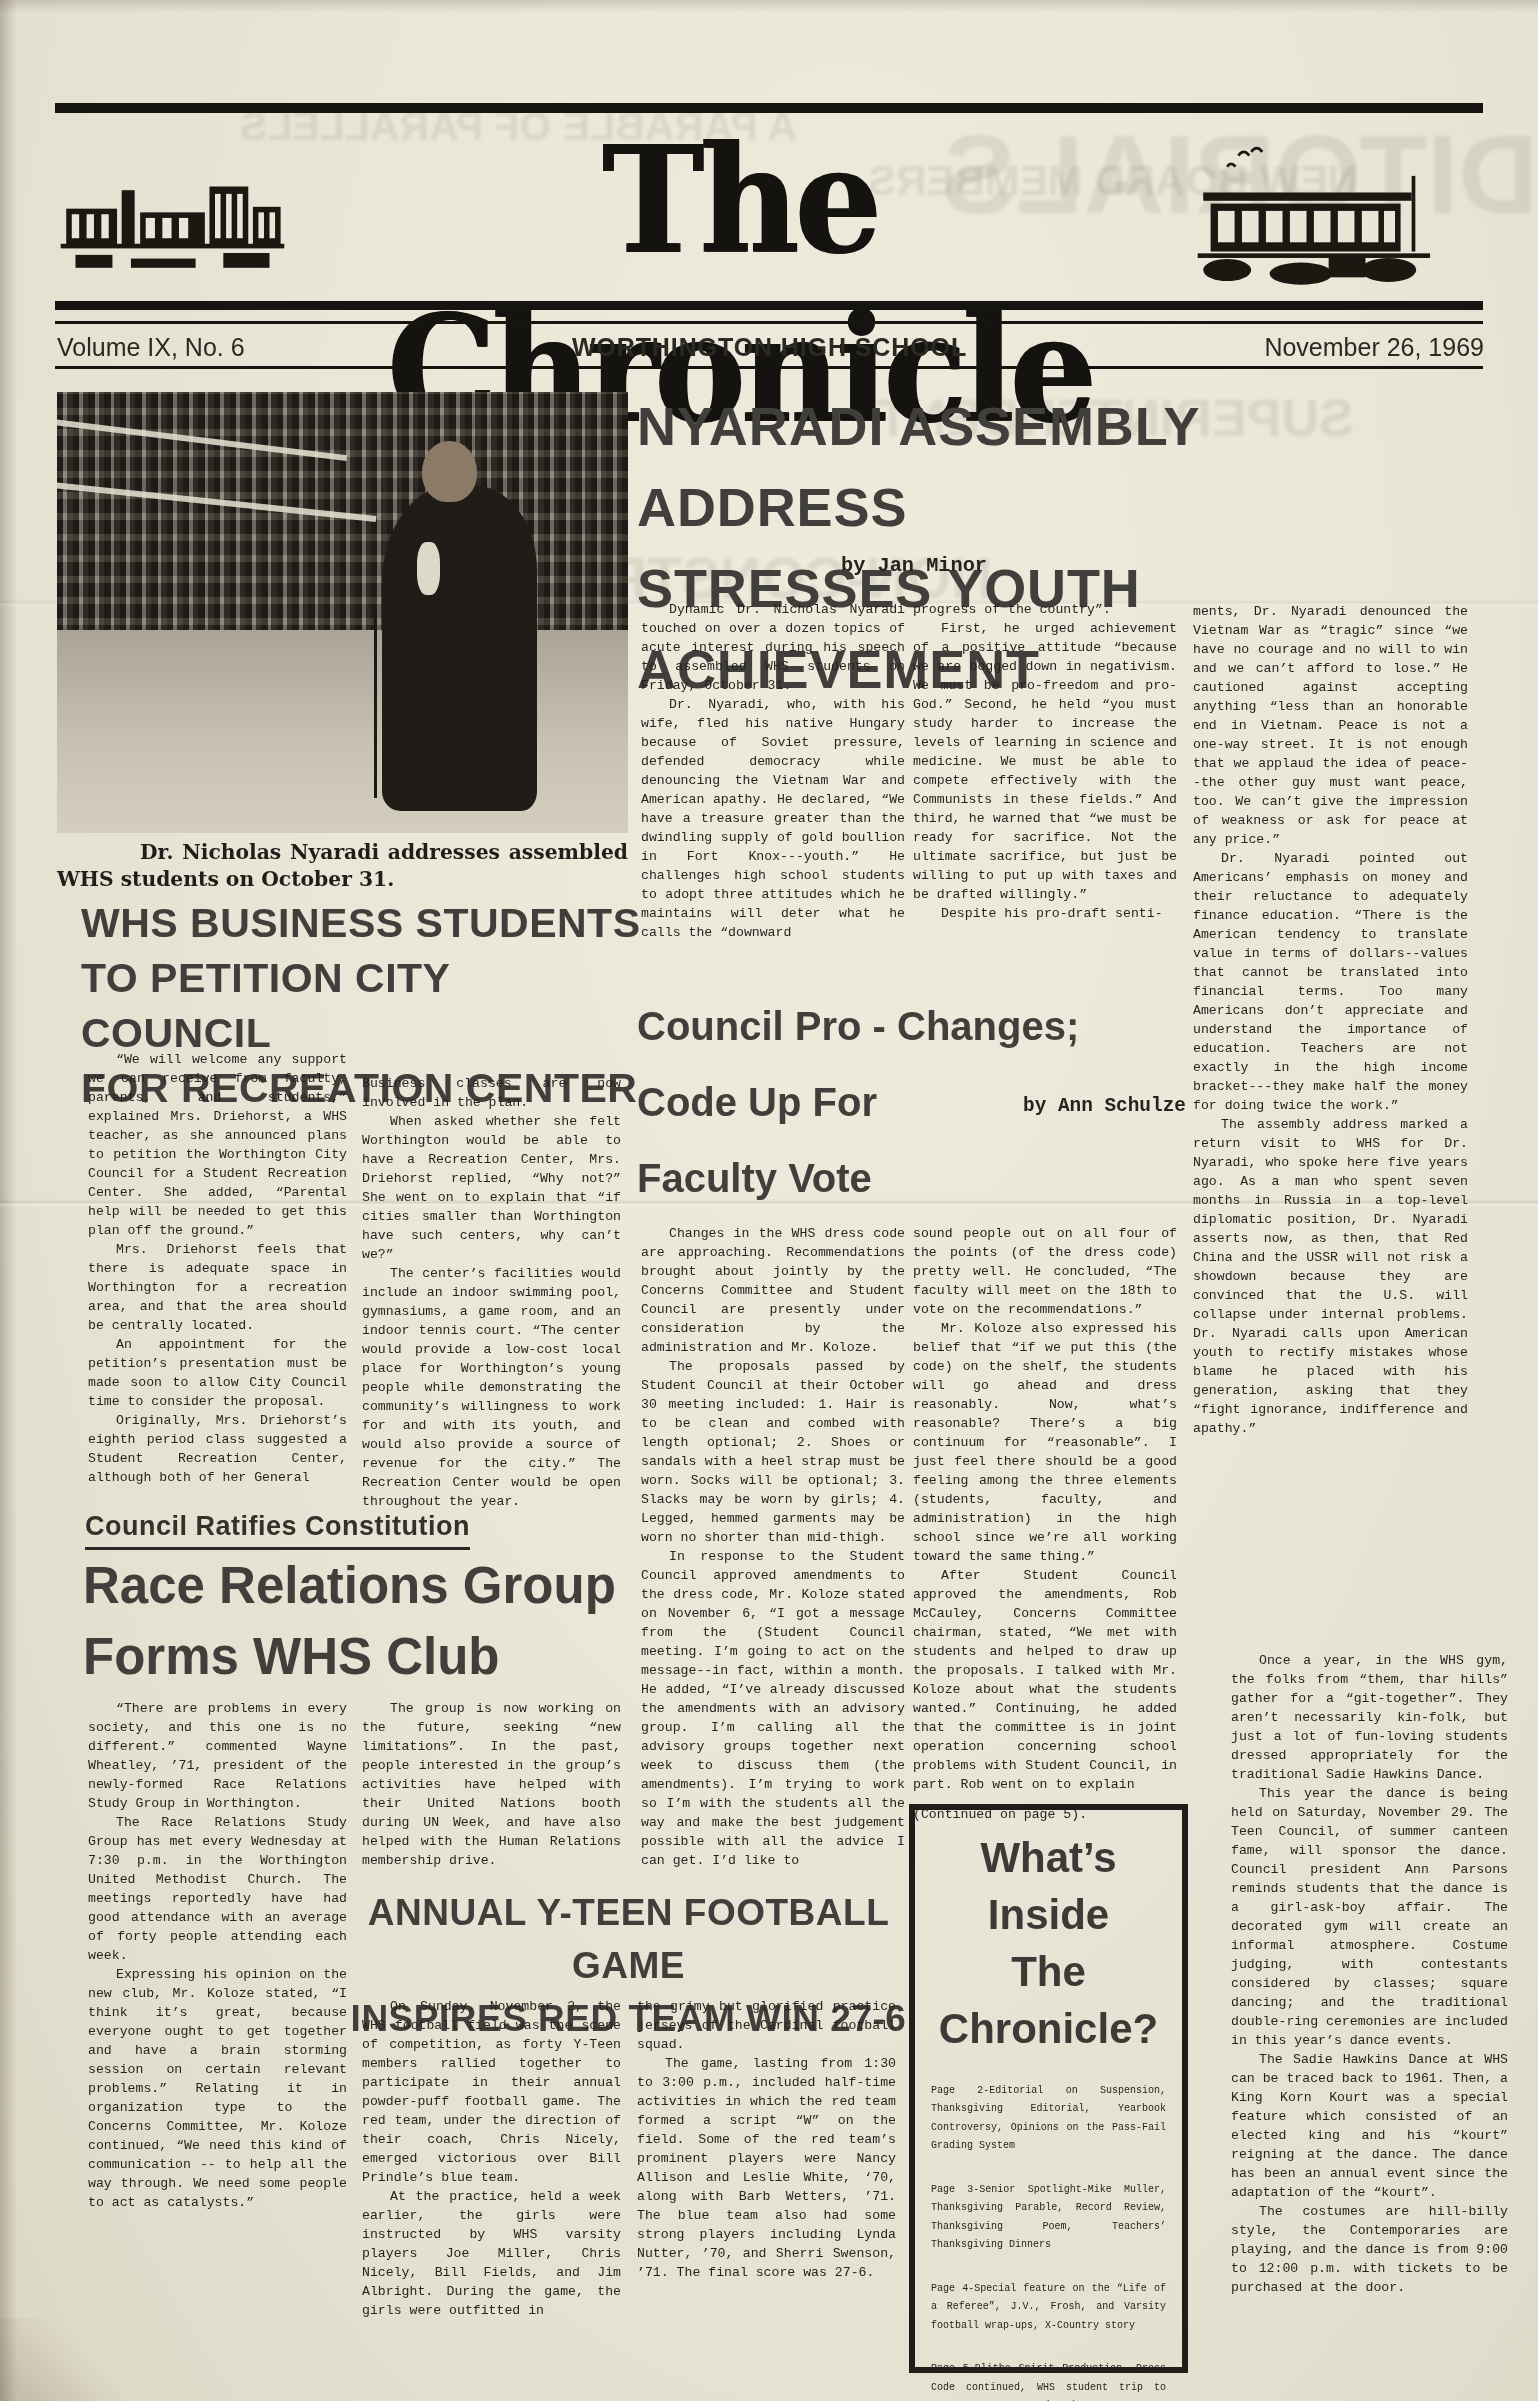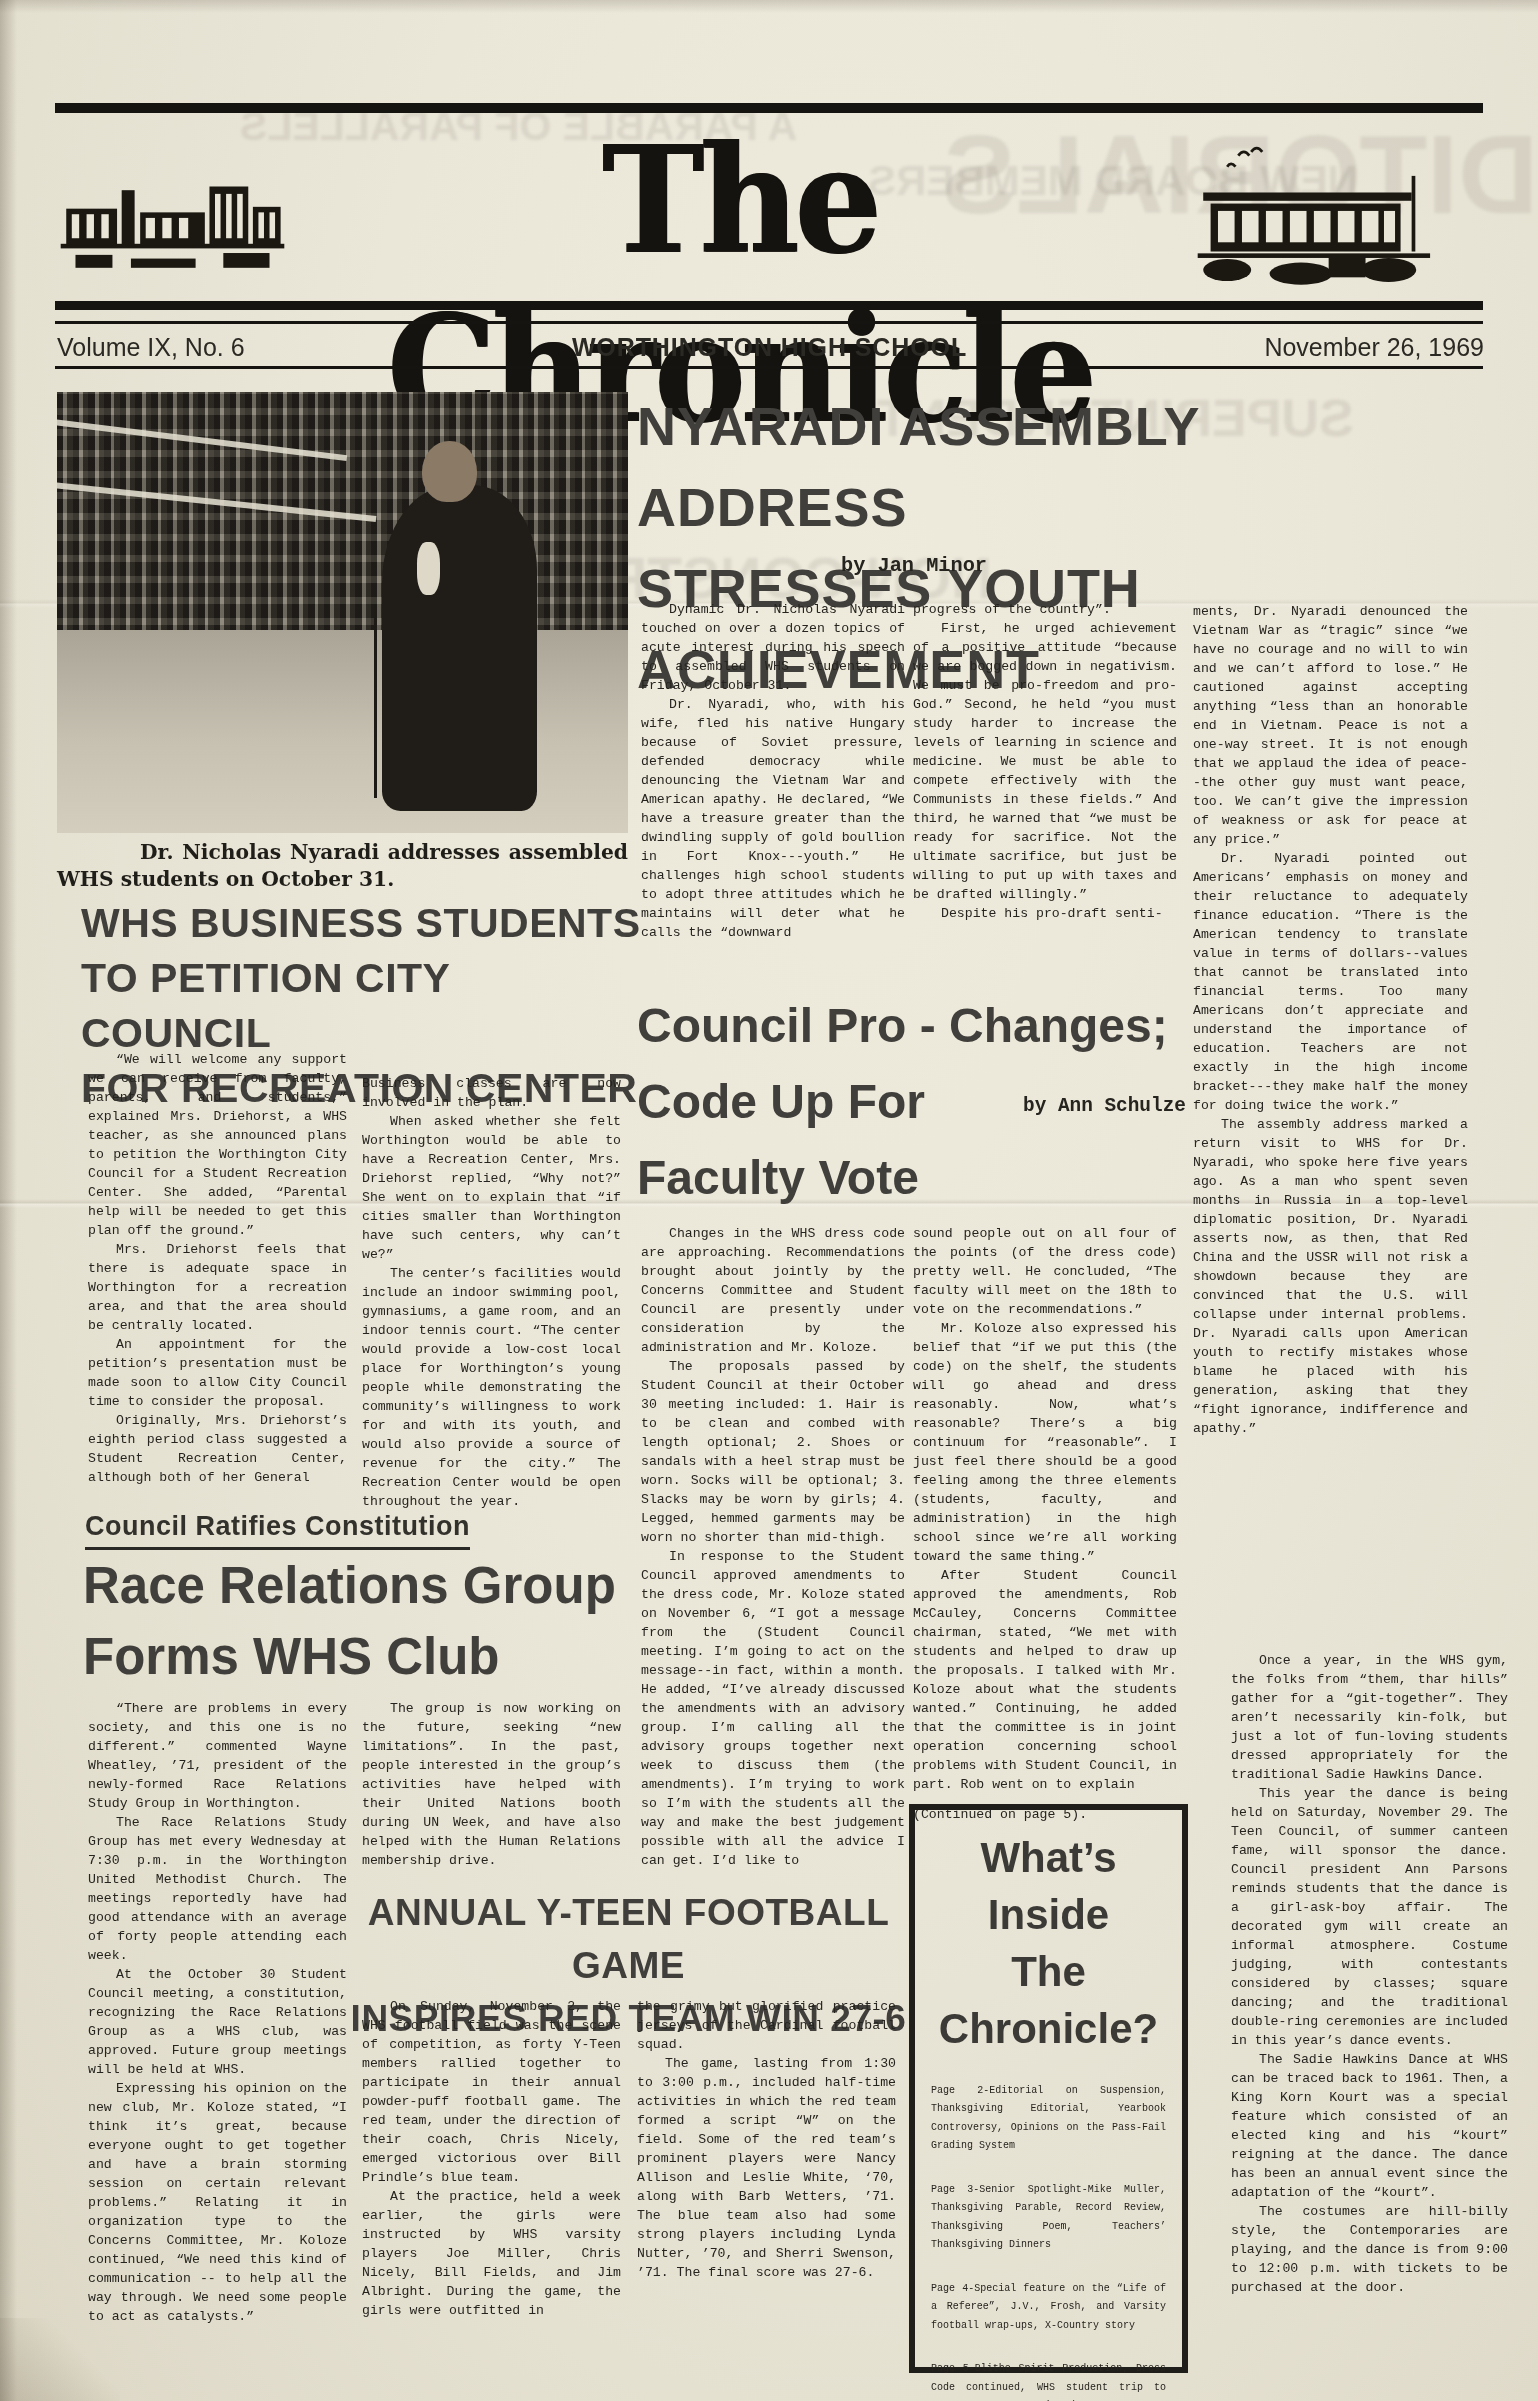--- a/index.html
+++ b/index.html
@@ -43,21 +43,21 @@
   .ph-shirt{position:absolute;left:63%;top:34%;width:4%;height:12%;background:#ddd8c8;border-radius:40%;}
   .ph-mic{position:absolute;left:55.5%;top:48%;width:2.8px;height:44%;background:#1d1a16;}
   .caption{position:absolute;left:57px;top:839px;width:571px;
     font-family:"DejaVu Serif", serif;font-weight:bold;font-size:20.3px;line-height:27px;
     text-indent:83px;text-align:justify;color:#201e19;}
   
   .hl{position:absolute;font-family:"Liberation Sans", sans-serif;font-weight:bold;color:#413f3b;}
   .hl-main{left:637px;top:386px;width:840px;font-size:54px;line-height:81px;letter-spacing:0.9px;}
   .hl-business{left:81px;top:896px;width:565px;font-size:41px;line-height:55px;letter-spacing:0.5px;}
   .hl-race{left:83px;top:1550px;width:554px;font-size:51px;line-height:71px;}
-  .hl-dress{left:637px;top:988px;width:573px;font-size:48px;line-height:76px;}
+  .hl-dress{left:637px;top:988px;width:573px;font-size:40px;line-height:76px;}
   .hl-yteen{left:333px;top:1886px;width:591px;font-size:37px;line-height:53px;text-align:center;letter-spacing:0.5px;}
   .hl-sadie{left:1193px;top:1483px;width:286px;font-size:39px;line-height:51px;letter-spacing:0.5px;}
   .kicker{position:absolute;left:85px;top:1511px;font-size:27px;font-weight:bold;color:#33312c;
     border-bottom:3.7px solid #2b2925;padding-bottom:4.6px;letter-spacing:0.5px;}
   .byline{position:absolute;font-family:Liberation Mono, monospace;font-weight:bold;font-size:20.3px;color:#26241f;}
   
   .body-col{position:absolute;text-align:justify;
     font-family:"Liberation Mono","DejaVu Sans Mono",monospace;
     font-size:13.2px;line-height:19px;color:#26241f;}
   .body-col p{margin:0;text-indent:28px;}
@@ -210,21 +210,20 @@
   </div>
 
   <div class="kicker">Council Ratifies Constitution</div>
   <div class="hl hl-race">
     <div>Race Relations Group</div>
     <div>Forms WHS Club</div>
   </div>
   <div class="body-col" style="left:88px;top:1699px;width:259px;">
     <p>“There are problems in every society, and this one is no different.” commented Wayne Wheatley, ’71, president of the newly-formed Race Relations Study Group in Worthington.</p>
     <p>The Race Relations Study Group has met every Wednesday at 7:30 p.m. in the Worthington United Methodist Church. The meetings reportedly have had good attendance with an average of forty people attending each week.</p>
-    <p>At the October 30 Student Council meeting, a constitution, recognizing the Race Relations Group as a WHS club, was approved. Future group meetings will be held at WHS.</p>
     <p>Expressing his opinion on the new club, Mr. Koloze stated, “I think it’s great, because everyone ought to get together and have a brain storming session on certain relevant problems.” Relating it in organization type to the Concerns Committee, Mr. Koloze continued, “We need this kind of communication -- to help all the way through. We need some people to act as catalysts.”</p>
   </div>
   <div class="body-col" style="left:362px;top:1699px;width:259px;">
     <p>The group is now working on the future, seeking “new limitations”. In the past, people interested in the group’s activities have helped with their United Nations booth during UN Week, and have also helped with the Human Relations membership drive.</p>
   </div>
 
   <div class="hl hl-yteen">
     <div>ANNUAL Y-TEEN FOOTBALL GAME</div>
     <div>INSPIRES RED TEAM WIN 27-6</div>
   </div>

